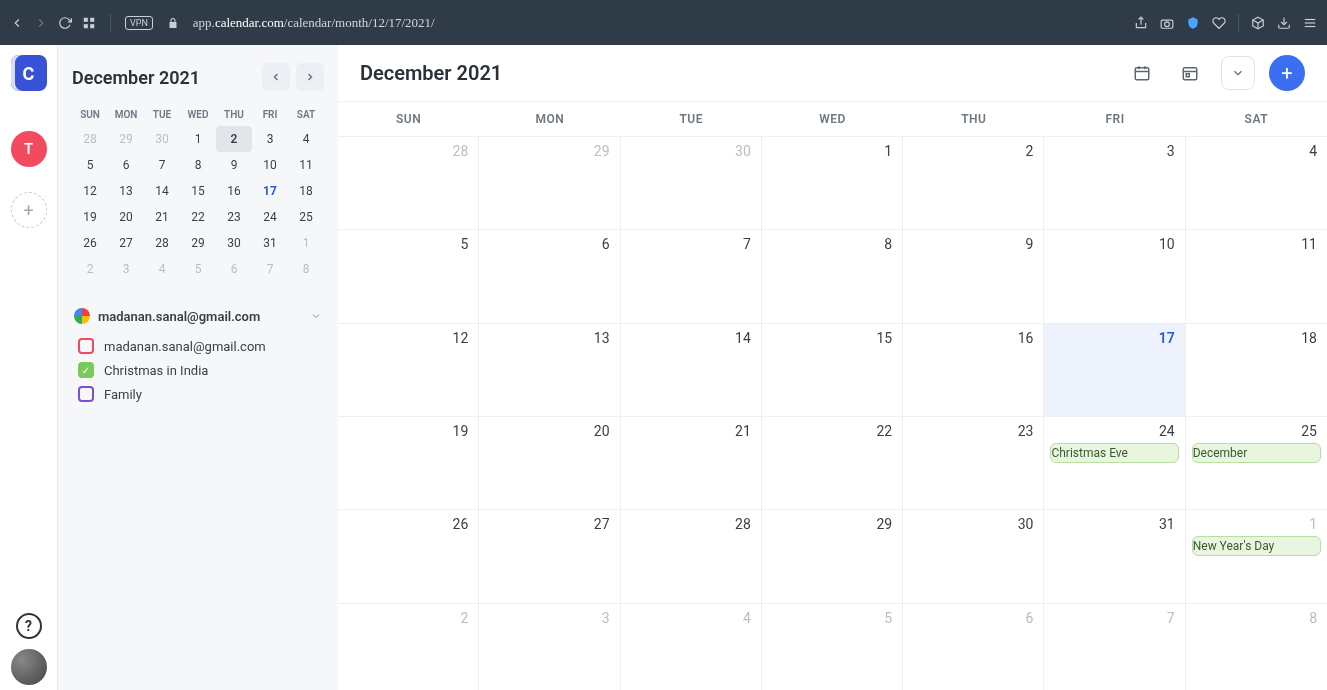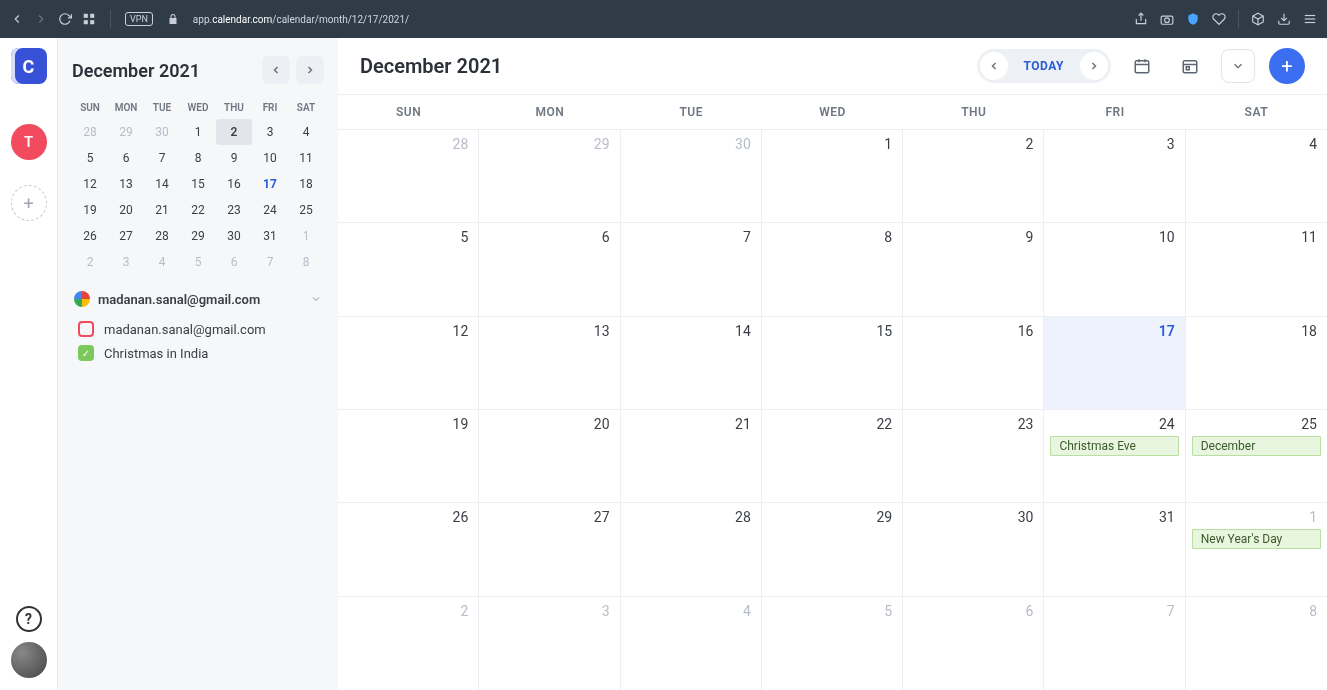--- a/index.html
+++ b/index.html
@@ -1,20 +1,20 @@
 <!DOCTYPE html>
 <html><head>
 <meta charset="utf-8">
 <style>
 * { box-sizing: border-box; margin: 0; padding: 0; }
 body { font-family: -apple-system, BlinkMacSystemFont, "Segoe UI", Roboto, Arial, sans-serif; font-size: 13px; color: #333; width: 1327px; height: 690px; overflow: hidden; }
-.browser-bar { background: #2f3b47; height: 38px; display: flex; align-items: center; padding: 0 10px; gap: 14px; color: #c8cfd9; }
+.browser-bar { background: #2f3b47; height: 45px; display: flex; align-items: center; padding: 0 10px; gap: 14px; color: #c8cfd9; }
 .browser-bar .nav-icons { display: flex; gap: 10px; align-items: center; }
 .browser-bar .sep { width: 1px; height: 18px; background: #4a5562; }
-.browser-bar .url { flex: 1; font-size: 10px; color: #cfd6e0; }
+.browser-bar .url { flex: 1; font-size: 13px; color: #cfd6e0; font-family: Liberation Serif, serif; }
 .browser-bar .url .domain { color: #fff; }
 .browser-bar .right-icons { display: flex; gap: 12px; align-items: center; }
 .app { display: flex; height: 652px; }
 .rail { width: 58px; background: #fff; border-right: 1px solid #e6e8ec; display: flex; flex-direction: column; align-items: center; padding-top: 10px; gap: 10px; position: relative; }
 .rail .logo { width: 36px; height: 36px; border-radius: 8px; background: #3751d7; color: #fff; display: flex; align-items: center; justify-content: center; font-weight: 700; font-size: 18px; box-shadow: 4px 0 0 #d7defc inset; }
 .rail .avatar-t { width: 36px; height: 36px; border-radius: 50%; background: #f24a5e; color: #fff; display: flex; align-items: center; justify-content: center; font-weight: 500; font-size: 15px; margin-top: 30px; }
 .rail .add-circle { width: 36px; height: 36px; border-radius: 50%; border: 1px dashed #c3c9d3; display: flex; align-items: center; justify-content: center; color: #a0a7b3; font-size: 18px; margin-top: 15px; }
 .rail .bottom { position: absolute; bottom: 12px; display: flex; flex-direction: column; align-items: center; gap: 10px; }
 .rail .help { width: 26px; height: 26px; border: 2px solid #333; border-radius: 50%; display: flex; align-items: center; justify-content: center; font-weight: 700; font-size: 14px; }
 .rail .avatar-img { width: 36px; height: 36px; border-radius: 50%; background: radial-gradient(circle at 30% 30%, #888, #444); }
@@ -23,21 +23,21 @@
 .mini-header h2 { font-size: 18px; font-weight: 600; color: #2b3138; }
 .mini-header .navbtns { display: flex; gap: 6px; }
 .navbtn { width: 28px; height: 28px; border-radius: 6px; background: #eceff3; display: flex; align-items: center; justify-content: center; color: #6b7480; cursor: pointer; }
 .mini-cal { width: 100%; }
 .mini-cal .dow, .mini-cal .week { display: grid; grid-template-columns: repeat(7, 1fr); text-align: center; }
 .mini-cal .dow span { font-size: 10px; font-weight: 600; color: #6f7783; padding: 6px 0; }
 .mini-cal .week span { font-size: 12px; padding: 6px 0; color: #3a3f47; cursor: pointer; }
 .mini-cal .week span.dim { color: #b7bdc7; }
 .mini-cal .week span.sel { background: #e2e5ea; border-radius: 4px; font-weight: 600; }
 .mini-cal .week span.today { color: #2a5bd7; font-weight: 700; }
-.accounts { margin-top: 12px; }
+.accounts { margin-top: 22px; }
 .acct-header { display: flex; align-items: center; gap: 8px; font-size: 13px; font-weight: 600; color: #3a3f47; cursor: pointer; padding: 4px 2px; }
 .acct-header .g-icon { width: 16px; height: 16px; border-radius: 50%; background: conic-gradient(#ea4335 0 25%, #fbbc05 0 50%, #34a853 0 75%, #4285f4 0); }
 .acct-header .chev { margin-left: auto; color: #8a919c; }
 .cal-list { margin-top: 10px; display: flex; flex-direction: column; gap: 8px; padding-left: 6px; }
 .cal-item { display: flex; align-items: center; gap: 10px; font-size: 13px; color: #3a3f47; cursor: pointer; }
 .chk { width: 16px; height: 16px; border: 2px solid; border-radius: 4px; display: flex; align-items: center; justify-content: center; font-size: 10px; color: #fff; }
 .main { flex: 1; display: flex; flex-direction: column; background: #fff; }
 .main-header { height: 56px; display: flex; align-items: center; padding: 0 22px; gap: 14px; }
 .main-header h1 { font-size: 20px; font-weight: 600; color: #2b3138; flex: 1; }
 .today-group { display: flex; align-items: center; background: #edf0f4; border-radius: 20px; padding: 3px; gap: 2px; }
@@ -50,21 +50,21 @@
 .grid-dow span { text-align: center; font-size: 12px; font-weight: 600; color: #6f7783; padding: 10px 0; letter-spacing: 0.5px; }
 .grid-body { flex: 1; display: grid; grid-template-rows: repeat(6, 1fr); }
 .grid-row { display: grid; grid-template-columns: repeat(7, 1fr); border-bottom: 1px solid #edeff3; }
 .grid-row:last-child { border-bottom: none; }
 .cell { border-right: 1px solid #edeff3; padding: 6px 6px 4px; position: relative; }
 .cell:last-child { border-right: none; }
 .cell .num { text-align: right; font-size: 14px; color: #3a3f47; padding-right: 4px; }
 .cell.out .num { color: #b7bdc7; }
 .cell.today { background: #eef2fd; }
 .cell.today .num { color: #2a5bd7; font-weight: 600; }
-.event { margin-top: 4px; background: #e9f6df; border: 1px solid #b7dfa0; border-radius: 1px; font-size: 12px; color: #3a5a2a; padding: 2px 8px; cursor: pointer; white-space: nowrap; overflow: hidden; text-overflow: ellipsis; }
+.event { margin-top: 4px; background: #e9f6df; border: 1px solid #b7dfa0; border-radius: 6px; font-size: 12px; color: #3a5a2a; padding: 2px 0; cursor: pointer; white-space: nowrap; overflow: hidden; text-overflow: ellipsis; }
 svg { display: block; }
 </style>
 </head>
 <body>
 
 <div class="browser-bar">
   <div class="nav-icons">
     <span>
         <svg width="14" height="14" viewBox="0 0 24 24" fill="none" stroke="currentColor" stroke-width="2">
           <polyline points="15 18 9 12 15 6"></polyline>
@@ -255,40 +255,31 @@
       </div>
       <div class="cal-list" id="cal-list">
           <div class="cal-item">
             <div class="chk" style="border-color: rgb(242, 74, 94);"></div>
             <span>madanan.sanal@gmail.com</span>
           </div>
           <div class="cal-item">
             <div class="chk" style="border-color: rgb(123, 201, 90); background: rgb(123, 201, 90);">✓</div>
             <span>Christmas in India</span>
           </div>
+          <div class="cal-item">
+            <div class="chk" style="border-color: rgb(122, 79, 209);"></div>
+            <span>Family</span>
+          </div>
         </div>
     </div>
   </div>
 
   <div class="main">
     <div class="main-header">
       <h1>December 2021</h1>
-      <div class="today-group">
-        <div class="arrow">
-            <svg width="12" height="12" viewBox="0 0 24 24" fill="none" stroke="currentColor" stroke-width="3">
-              <polyline points="15 18 9 12 15 6"></polyline>
-            </svg>
-          </div>
-        <div class="today-btn">TODAY</div>
-        <div class="arrow">
-            <svg width="12" height="12" viewBox="0 0 24 24" fill="none" stroke="currentColor" stroke-width="3">
-              <polyline points="9 18 15 12 9 6"></polyline>
-            </svg>
-          </div>
-      </div>
       <div class="hdr-icon">
           <svg width="18" height="18" viewBox="0 0 24 24" fill="none" stroke="currentColor" stroke-width="2">
             <rect x="3" y="5" width="18" height="16" rx="2"></rect>
             <line x1="3" y1="10" x2="21" y2="10"></line>
             <line x1="8" y1="3" x2="8" y2="7"></line>
             <line x1="16" y1="3" x2="16" y2="7"></line>
           </svg>
         </div>
       <div class="hdr-icon">
           <svg width="18" height="18" viewBox="0 0 24 24" fill="none" stroke="currentColor" stroke-width="2">

